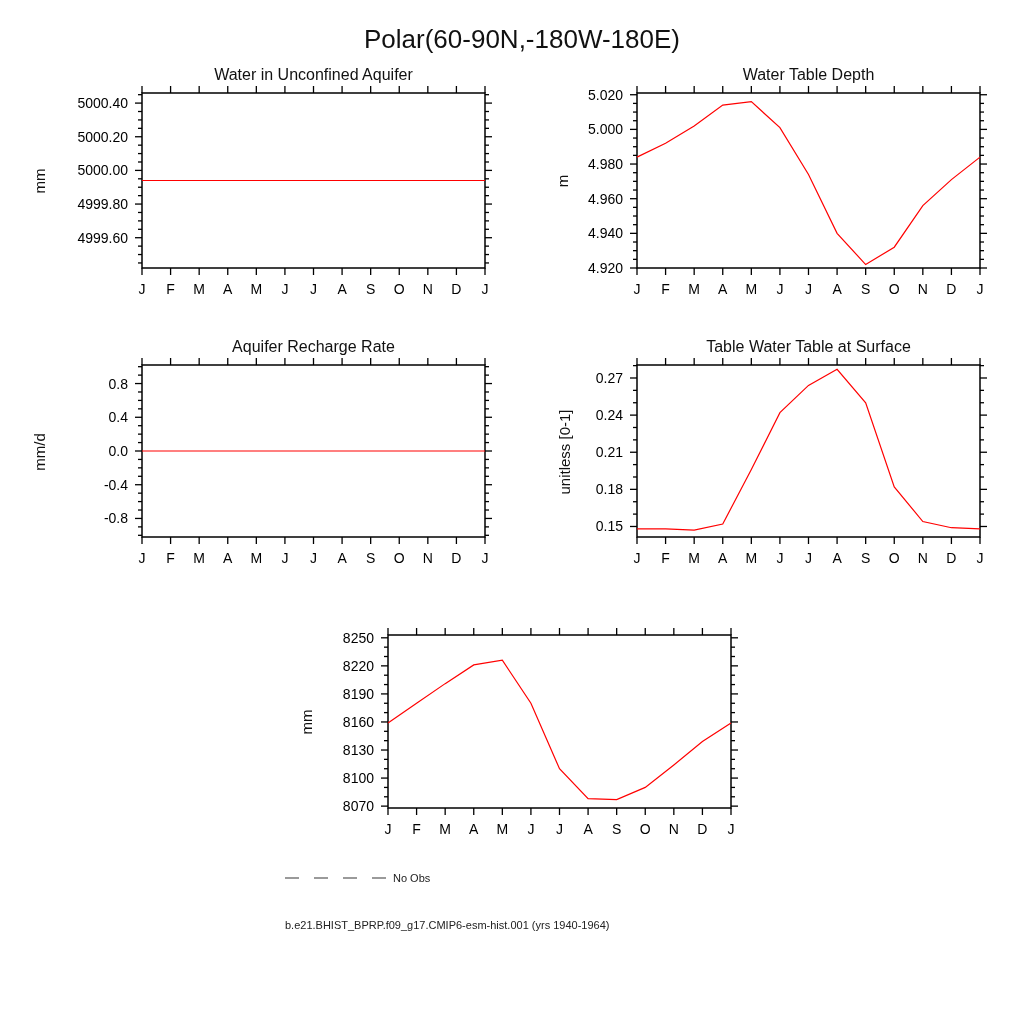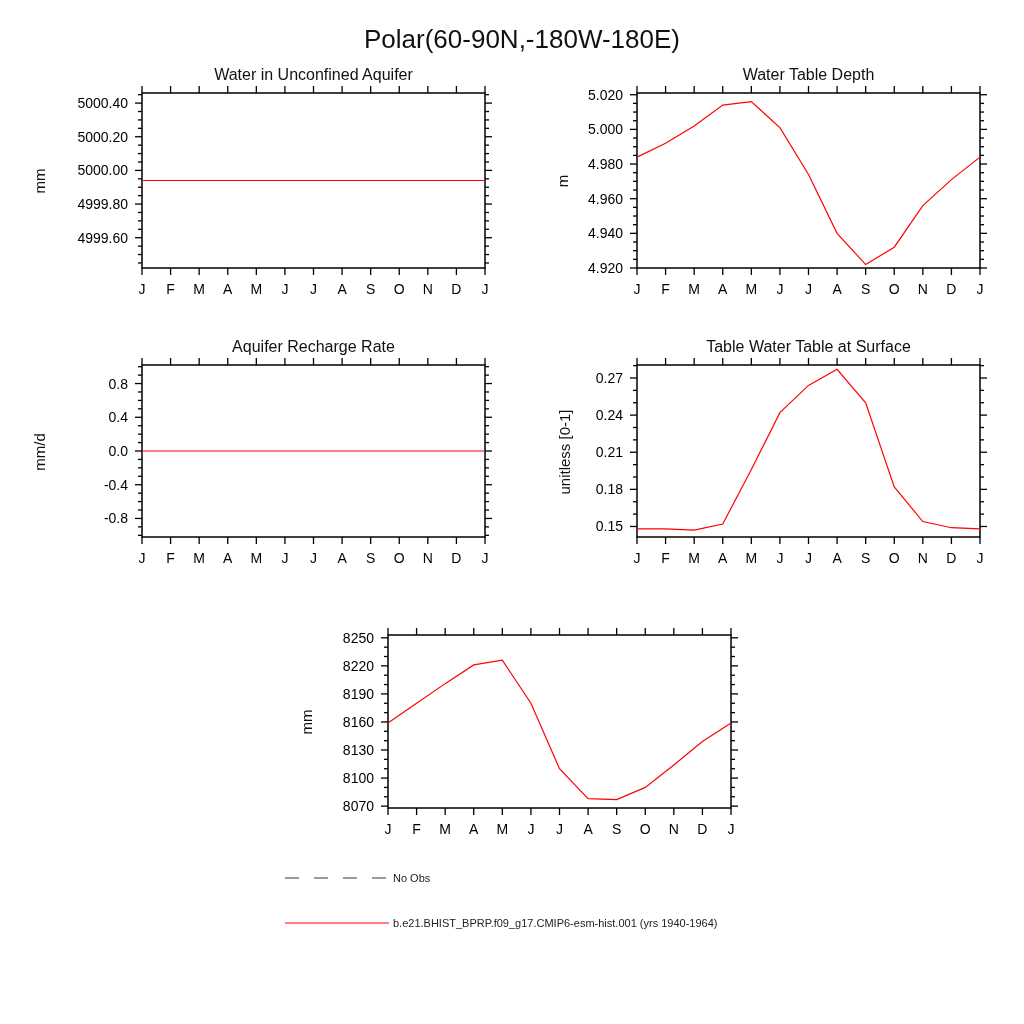--- a/index.html
+++ b/index.html
@@ -18,21 +18,21 @@
          transform:rotate(-90deg);color:#111;}
   .u0{left:-40px;top:172px;}
   .u1{left:483px;top:172px;}
   .u2{left:-40px;top:443px;}
   .u3{left:485px;top:443px;}
   .u4{left:227px;top:713px;}
   #plots{position:absolute;left:0;top:0;}
   #plots text{font-family:"Liberation Sans",sans-serif;fill:#000;}
   .legend-row{position:absolute;left:285px;height:16px;display:flex;align-items:center;gap:4px;}
   .lr0{top:870px;}
-  .lr1{top:915px;}
+  .lr1{top:915px;flex-direction:column;}
   .legend-row span{font-size:11px;white-space:nowrap;color:#222;}
 </style>
 </head>
 <body>
 
 <div class="canvas">
 
   <div class="main-title">Polar(60-90N,-180W-180E)</div>
 
   <div class="panel-title t0">Water in Unconfined Aquifer</div>

